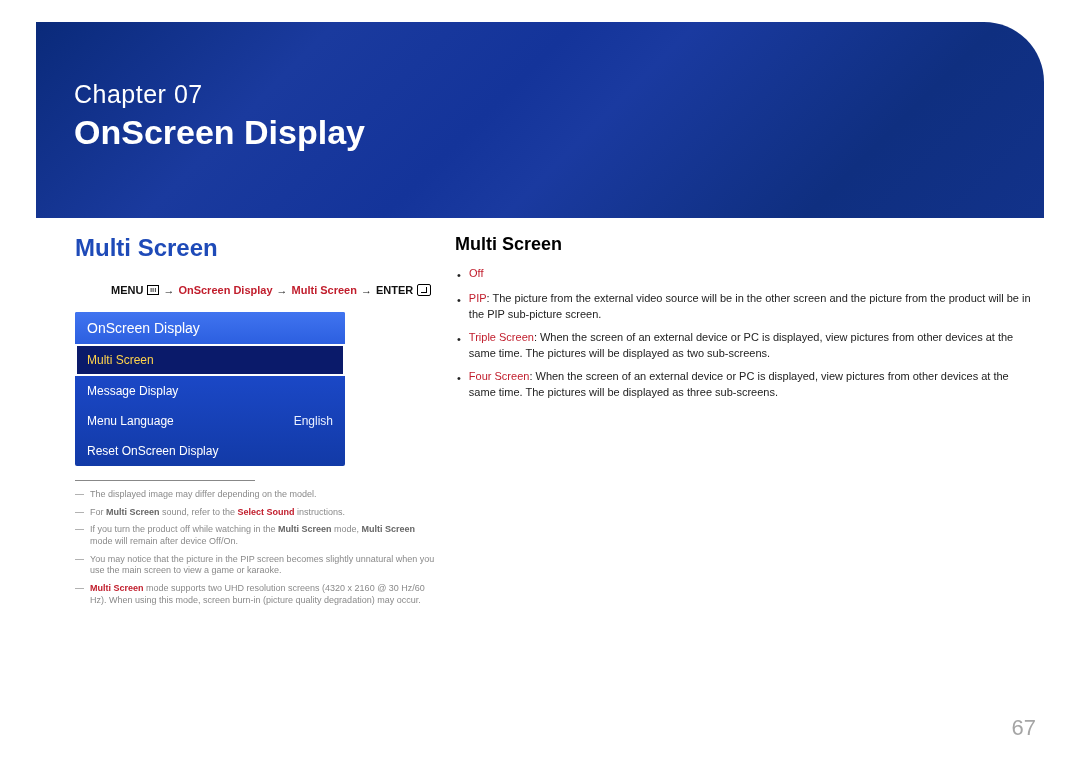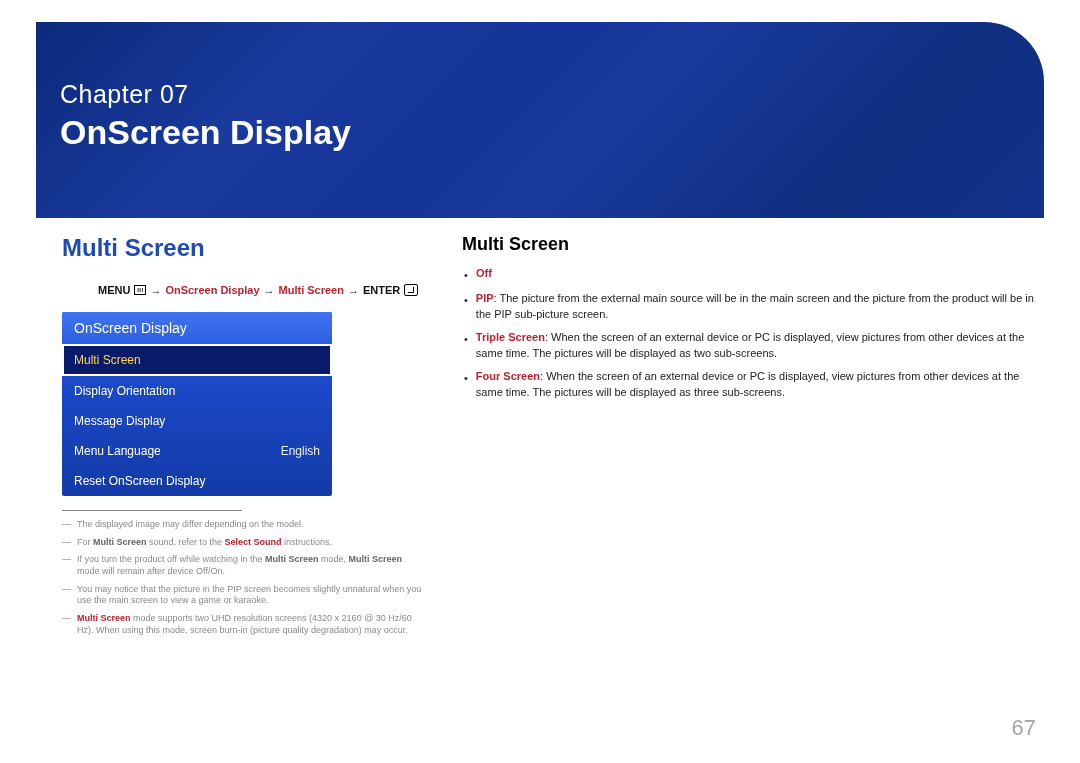--- a/index.html
+++ b/index.html
@@ -6,26 +6,26 @@
   html, body { width: 1080px; height: 763px; font-family: Arial, Helvetica, sans-serif; background: #fff; color: #222; }
   .page { position: relative; width: 1080px; height: 763px; }
 
   .blue-banner {
     position: absolute;
     left: 36px; top: 22px;
     width: 1008px; height: 196px;
     background: linear-gradient(135deg, #0a2a7a 0%, #1a3a9e 25%, #14349a 45%, #1a3aa0 55%, #0f2f80 80%, #12328a 100%);
     border-top-right-radius: 60px;
   }
-  .banner-txt { position: absolute; left: 60px; top: 80px; color: #fff; }
+  .banner-txt { position: absolute; left: 74px; top: 80px; color: #fff; }
   .banner-txt .chap { font-size: 25px; font-weight: 400; letter-spacing: .5px; }
   .banner-txt h1 { font-size: 34px; font-weight: 600; margin-top: 4px; }
 
   .content { position: absolute; left: 62px; top: 234px; width: 976px; }
-  .two-col { display: flex; gap: 40px; }
+  .two-col { display: flex; gap: 20px; margin-left: 13px; }
 
   .col-left { width: 360px; }
   .section-h { color: #1e4ab8; font-size: 24px; font-weight: 600; margin-bottom: 22px; }
   .breadcrumb { font-size: 11px; font-weight: 700; color: #111; margin-bottom: 16px; display: flex; align-items: center; flex-wrap: wrap; gap: 4px; padding-left: 36px; }
   .breadcrumb .bc-item { color: #c11d2c; }
   .breadcrumb .bc-first { color: #111; }
   .breadcrumb .sep { color: #111; }
   .mini-icon { width: 12px; height: 10px; border: 1px solid #000; display: inline-flex; align-items: center; justify-content: center; font-size: 6px; line-height: 1; vertical-align: middle; padding: 0 1px; letter-spacing: .5px; }
   .enter-icon {
     position: relative;
@@ -68,21 +68,21 @@
   .footnotes .note { display: flex; gap: 6px; margin: 6px 0; line-height: 1.3; }
   .footnotes .dash { color: #888; }
   .footnotes .red { color: #c11d2c; font-weight: 700; }
   .footnotes .b { color: #666; font-weight: 700; }
 
   .col-right { flex: 1; }
   .right-h { color: #000; font-size: 18px; font-weight: 700; margin-bottom: 10px; }
   .bullet-list { padding-left: 2px; }
   .bullet { display: flex; gap: 8px; font-size: 11px; line-height: 1.5; color: #222; margin: 2px 0 6px; }
   .bullet .dot { width: 4px; margin-top: 2px; }
-  .bullet .red { color: #c11d2c; font-weight: 700; }
+  .bullet .red { color: #c11d2c; font-weight: 400; }
 
   .page-num { position: absolute; right: 44px; bottom: 22px; font-size: 22px; color: #a5a5a5; }
 </style>
 </head>
 <body>
 
 <div class="page">
   <div class="blue-banner"></div>
   <div class="banner-txt">
     <div class="chap">
@@ -107,23 +107,20 @@
           <span class="sep">→</span>
           <span class="bc-first">ENTER</span>
           <span class="enter-icon"></span>
         </div>
 
         <div class="menu-panel">
           <div class="menu-title">OnScreen Display</div>
           <div id="menu-items">
               <div class="menu-row selected">
                 <span>Multi Screen</span>
-              </div>
-              <div class="menu-row">
-                <span>Display Orientation</span>
               </div>
               <div class="menu-row">
                 <span>Message Display</span>
               </div>
               <div class="menu-row">
                 <span>Menu Language</span>
                 <span class="value">English</span>
               </div>
               <div class="menu-row">
                 <span>Reset OnScreen Display</span>
@@ -160,21 +157,21 @@
 
       <div class="col-right">
         <div class="right-h">Multi Screen</div>
         <div class="bullet-list" id="bullets">
             <div class="bullet">
               <span class="dot">•</span>
               <span><span class="red">Off</span></span>
             </div>
             <div class="bullet">
               <span class="dot">•</span>
-              <span><span class="red">PIP</span><span>: The picture from the external main source will be in the main screen and the picture from the product will be in the PIP sub-picture screen.</span></span>
+              <span><span class="red">PIP</span><span>: The picture from the external video source will be in the other screen and the picture from the product will be in the PIP sub-picture screen.</span></span>
             </div>
             <div class="bullet">
               <span class="dot">•</span>
               <span><span class="red">Triple Screen</span><span>: When the screen of an external device or PC is displayed, view pictures from other devices at the same time. The pictures will be displayed as two sub-screens.</span></span>
             </div>
             <div class="bullet">
               <span class="dot">•</span>
               <span><span class="red">Four Screen</span><span>: When the screen of an external device or PC is displayed, view pictures from other devices at the same time. The pictures will be displayed as three sub-screens.</span></span>
             </div>
           </div>

